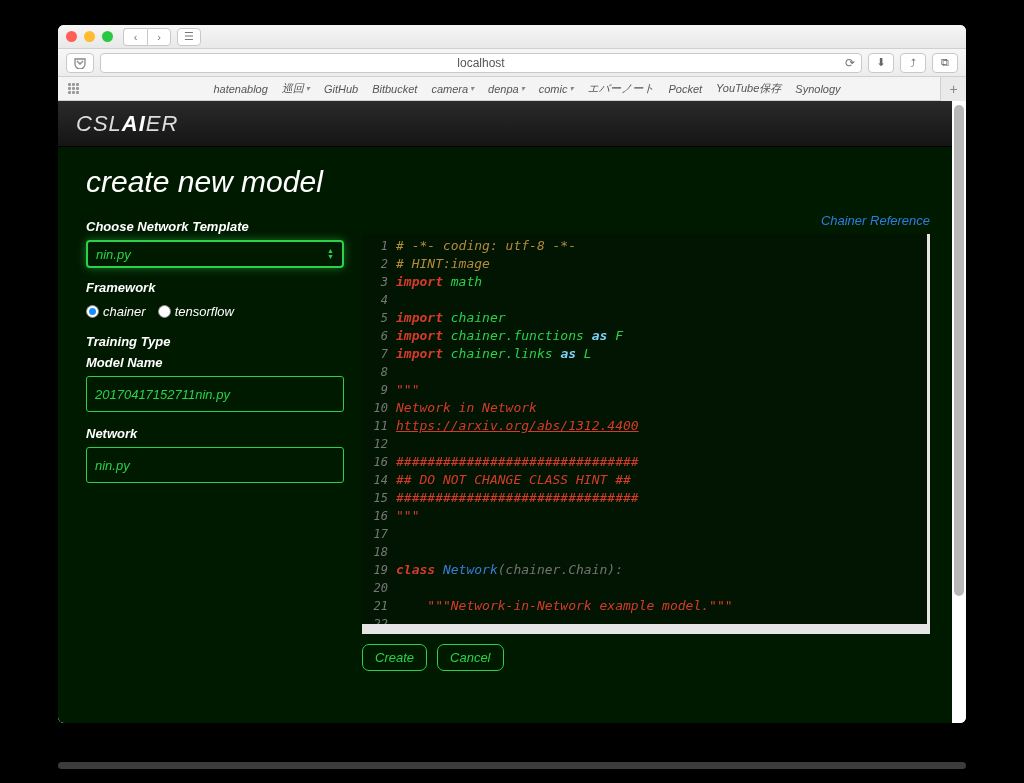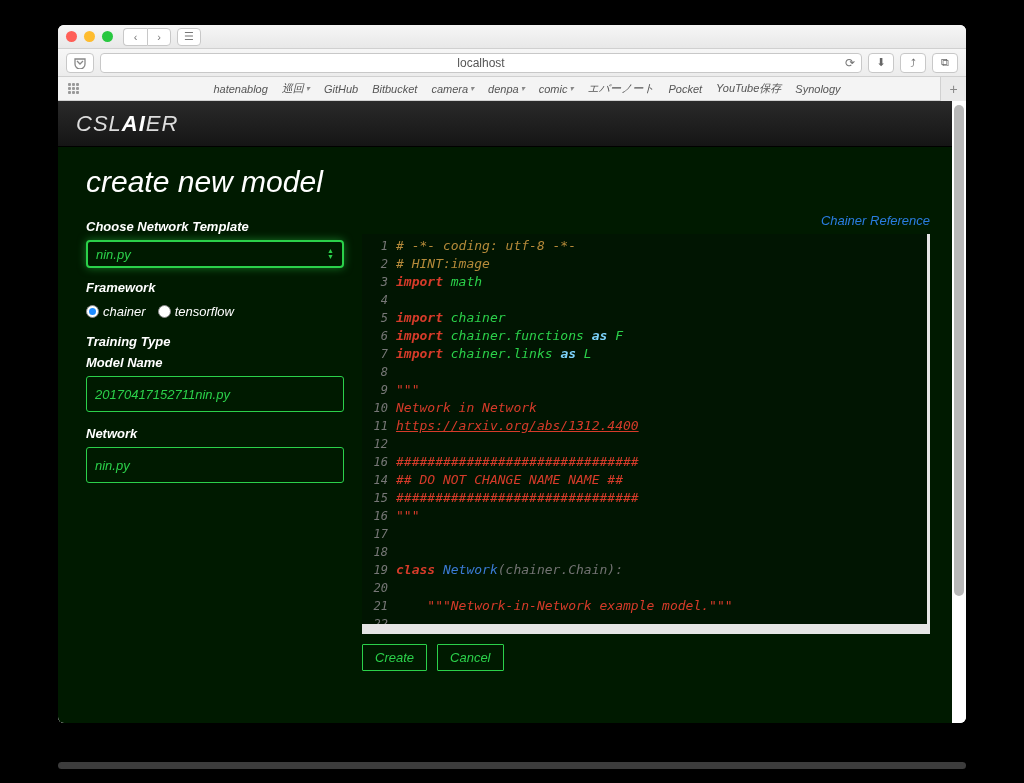--- a/index.html
+++ b/index.html
@@ -174,21 +174,21 @@
   .c-mod{color:#2bd14a;}
   .c-as{color:#7dd3fc; font-weight:bold;}
   .c-str{color:#d63b2a;}
   .c-hash{color:#d63b2a;}
   .c-class{color:#3b7bd6;}
   .c-name{color:#737373;}
   .c-url{color:#d63b2a; text-decoration:underline;}
   .c-text{color:#d63b2a;}
   .buttons{margin-top:10px; display:flex; gap:10px;}
   .btn{
-    background:#001a00; border:1px solid #2bd14a; border-radius:1px;
+    background:#001a00; border:1px solid #2bd14a; border-radius:7px;
     color:#2bd14a; padding:5px 12px; font-size:13px;
   }
   
   .outer-hscroll{
     position:absolute; left:58px; bottom:14px; width:908px; height:7px;
     background:rgba(120,120,120,0.5); border-radius:4px;
   }
 </style>
 </head>
 <body>
@@ -375,21 +375,21 @@
                   <div class="code-line">
                     <div class="gutter">12</div>
                     <div class="code"></div>
                   </div>
                   <div class="code-line">
                     <div class="gutter">16</div>
                     <div class="code"><span class="c-hash">###############################</span></div>
                   </div>
                   <div class="code-line">
                     <div class="gutter">14</div>
-                    <div class="code"><span class="c-hash">## DO NOT CHANGE NAME NAME ##</span></div>
+                    <div class="code"><span class="c-hash">## DO NOT CHANGE CLASS HINT ##</span></div>
                   </div>
                   <div class="code-line">
                     <div class="gutter">15</div>
                     <div class="code"><span class="c-hash">###############################</span></div>
                   </div>
                   <div class="code-line">
                     <div class="gutter">16</div>
                     <div class="code"><span class="c-str">"""</span></div>
                   </div>
                   <div class="code-line">

